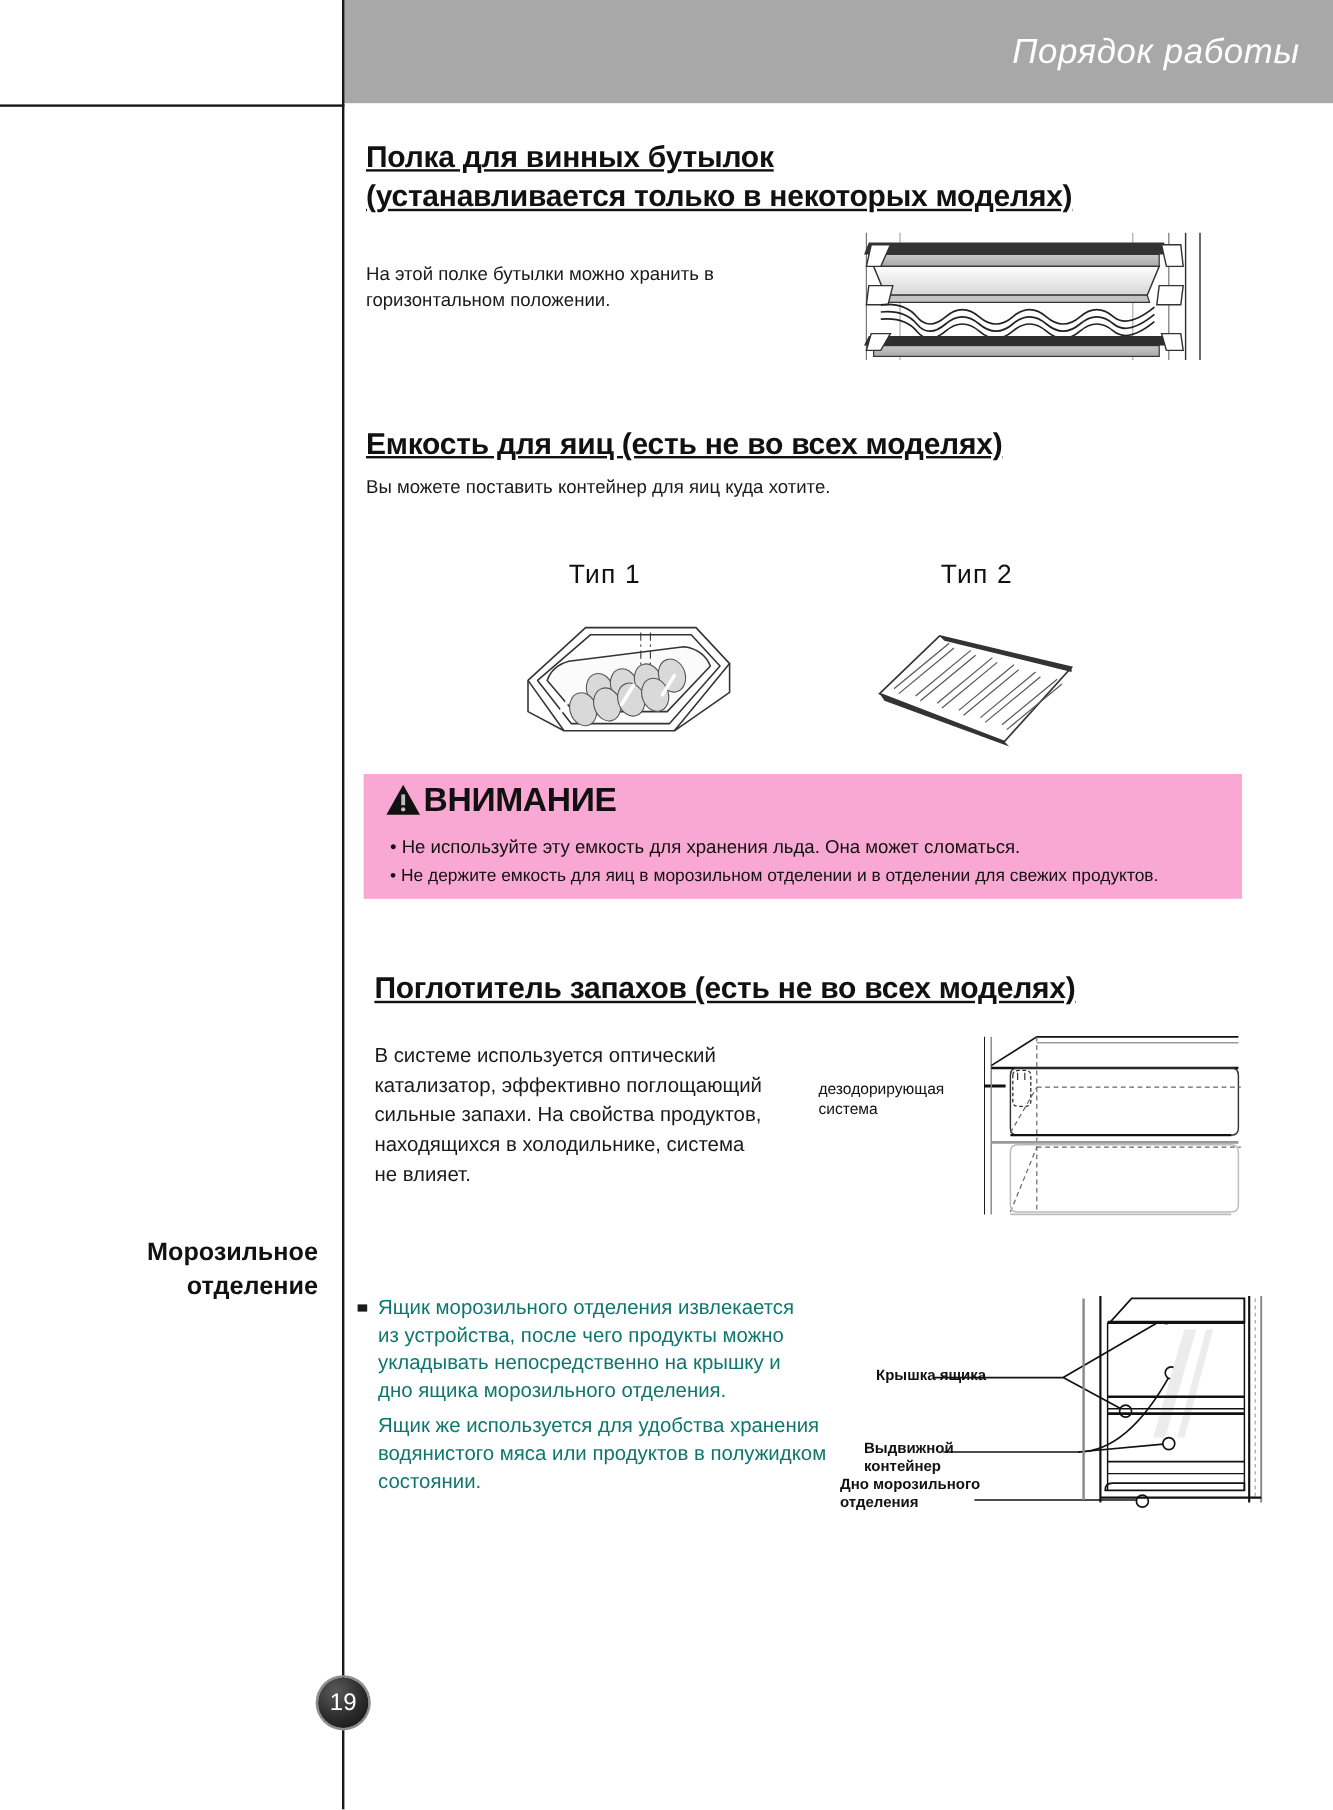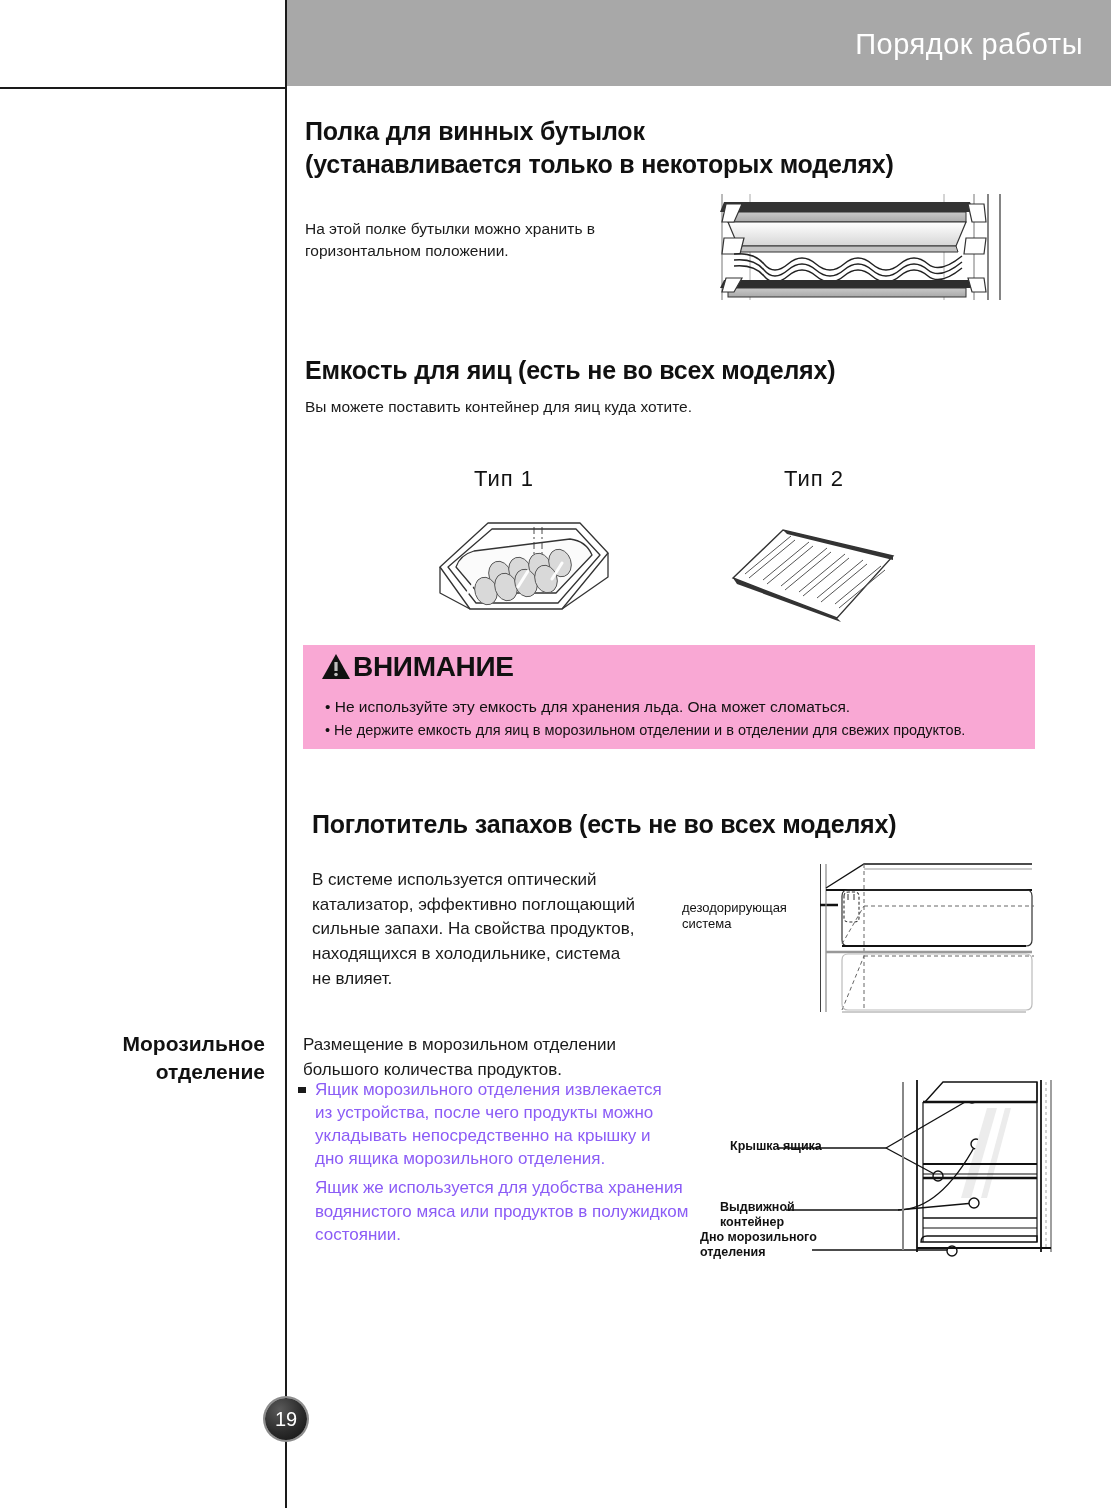--- a/index.html
+++ b/index.html
@@ -14,32 +14,33 @@
 
   .header-bar{
     position:absolute;left:286px;top:0;width:825px;height:86px;
     background:#a8a8a8;
   }
   .header-title{
     position:absolute;right:28px;top:44px;
     transform:translateY(-50%);
     color:#ffffff;font-size:29px;font-weight:400;letter-spacing:.5px;
     white-space:nowrap;
+    font-style:italic;
   }
   .rule-top-left{
     position:absolute;left:0;top:87px;width:287px;height:2px;background:#1a1a1a;
   }
   .rule-vert{
     position:absolute;left:285px;top:0;width:2px;height:1508px;background:#1a1a1a;
   }
 
   
   .h-section{
     position:absolute;font-weight:bold;color:#111;
-    font-size:25px;line-height:1.3;white-space:pre-line;letter-spacing:-.2px;
+    font-size:25px;line-height:1.3;white-space:pre-line;letter-spacing:-.2px;text-decoration:underline;
   }
   .body-text{
     position:absolute;font-size:15.5px;line-height:1.42;color:#1a1a1a;
     white-space:pre-line;
   }
   .body-text-lg{
     position:absolute;font-size:17px;line-height:1.45;color:#1a1a1a;
     white-space:pre-line;
   }
 
@@ -84,21 +85,21 @@
   
   .margin-head{
     position:absolute;left:60px;top:1030px;width:205px;
     text-align:right;font-weight:bold;font-size:21px;line-height:1.35;
     color:#111;white-space:pre-line;
   }
   .frz-intro{left:303px;top:1033px;width:420px;}
   .bullets{position:absolute;left:295px;top:1078px;width:460px;}
   .bullet{
     position:relative;padding-left:20px;margin-bottom:6px;
-    font-size:17px;line-height:1.36;color:#8b5cf6;white-space:pre-line;
+    font-size:17px;line-height:1.36;color:#0f766e;white-space:pre-line;
   }
   .bullet::before{
     content:"";position:absolute;left:3px;top:9px;width:8px;height:6px;background:#1a1a1a;
   }
   .bullet.no-mark{padding-left:20px;margin-bottom:0;}
   .bullet.no-mark::before{display:none;}
 
   .frz-fig{position:absolute;left:895px;top:1078px;width:165px;height:180px;}
   .frz-label{
     position:absolute;font-size:12.5px;font-weight:bold;color:#111;
@@ -291,22 +292,20 @@
 
     <line x1="6" y1="92" x2="212" y2="92" stroke="#999" stroke-width="2.4"></line>
 
     <path d="M22 100 q0 -6 6 -6 L206 94 q6 0 6 6 L212 144 q0 6 -6 6 L28 150 q-6 0 -6 -6 Z" fill="none" stroke="#bbb" stroke-width="1.2"></path>
     <line x1="22" y1="152" x2="206" y2="152" stroke="#bbb" stroke-width="1.6"></line>
   </svg>
 
   <div class="margin-head">Морозильное
 отделение</div>
 
-  <div class="body-text-lg frz-intro">Размещение в морозильном отделении
-большого количества продуктов.</div>
 
   <div class="bullets">
     <div class="bullet">Ящик морозильного отделения извлекается
 из устройства, после чего продукты можно
 укладывать непосредственно на крышку и
 дно ящика морозильного отделения.</div>
     <div class="bullet no-mark">Ящик же используется для удобства хранения
 водянистого мяса или продуктов в полужидком
 состоянии.</div>
   </div>

